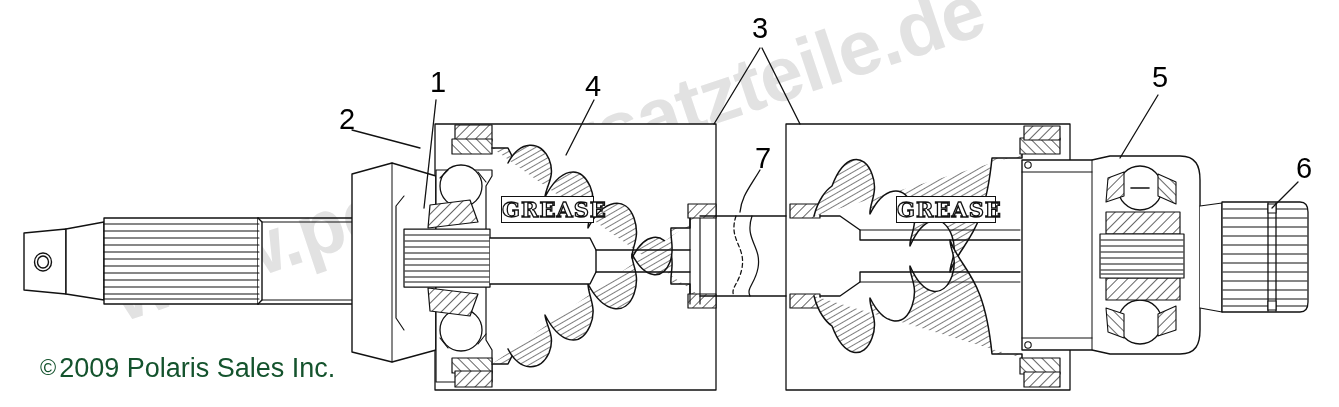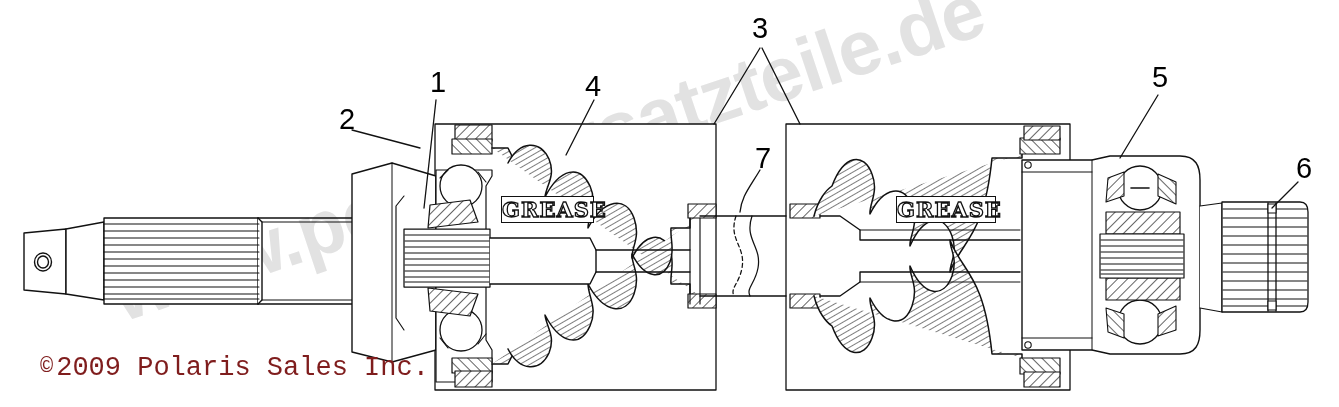--- a/index.html
+++ b/index.html
@@ -4,21 +4,21 @@
 <style>
   html,body{margin:0;padding:0;background:#ffffff;}
   body{width:1339px;height:407px;position:relative;overflow:hidden;
        font-family:"Liberation Sans",sans-serif;color:#000;}
   #stage{position:absolute;left:0;top:0;width:1339px;height:407px;}
   svg.layer{position:absolute;left:0;top:0;width:1339px;height:407px;}
   .callout{position:absolute;font-family:"Liberation Sans",sans-serif;
            font-size:29px;font-weight:400;color:#000;line-height:1;
            letter-spacing:0px;}
   #copyright{position:absolute;left:40px;top:353px;font-size:27px;
-             font-family:Liberation Mono, monospace;color:#7f1d1d;
+             font-family:Liberation Sans, sans-serif;color:#14532d;
              white-space:nowrap;}
   #copyright .cmark{font-size:22px;vertical-align:2px;margin-right:3px;}
   .grease-label{position:absolute;border:1.4px solid #111;background:#fff;
                 display:flex;align-items:center;justify-content:flex-start;
                 font-family:"DejaVu Serif",serif;font-weight:700;
                 color:#fff;-webkit-text-stroke:1.3px #111;
                 letter-spacing:1px;}
   #watermark{position:absolute;left:0;top:0;width:1339px;height:407px;
              pointer-events:none;overflow:hidden;}
   #watermark span{position:absolute;left:100px;top:255px;

